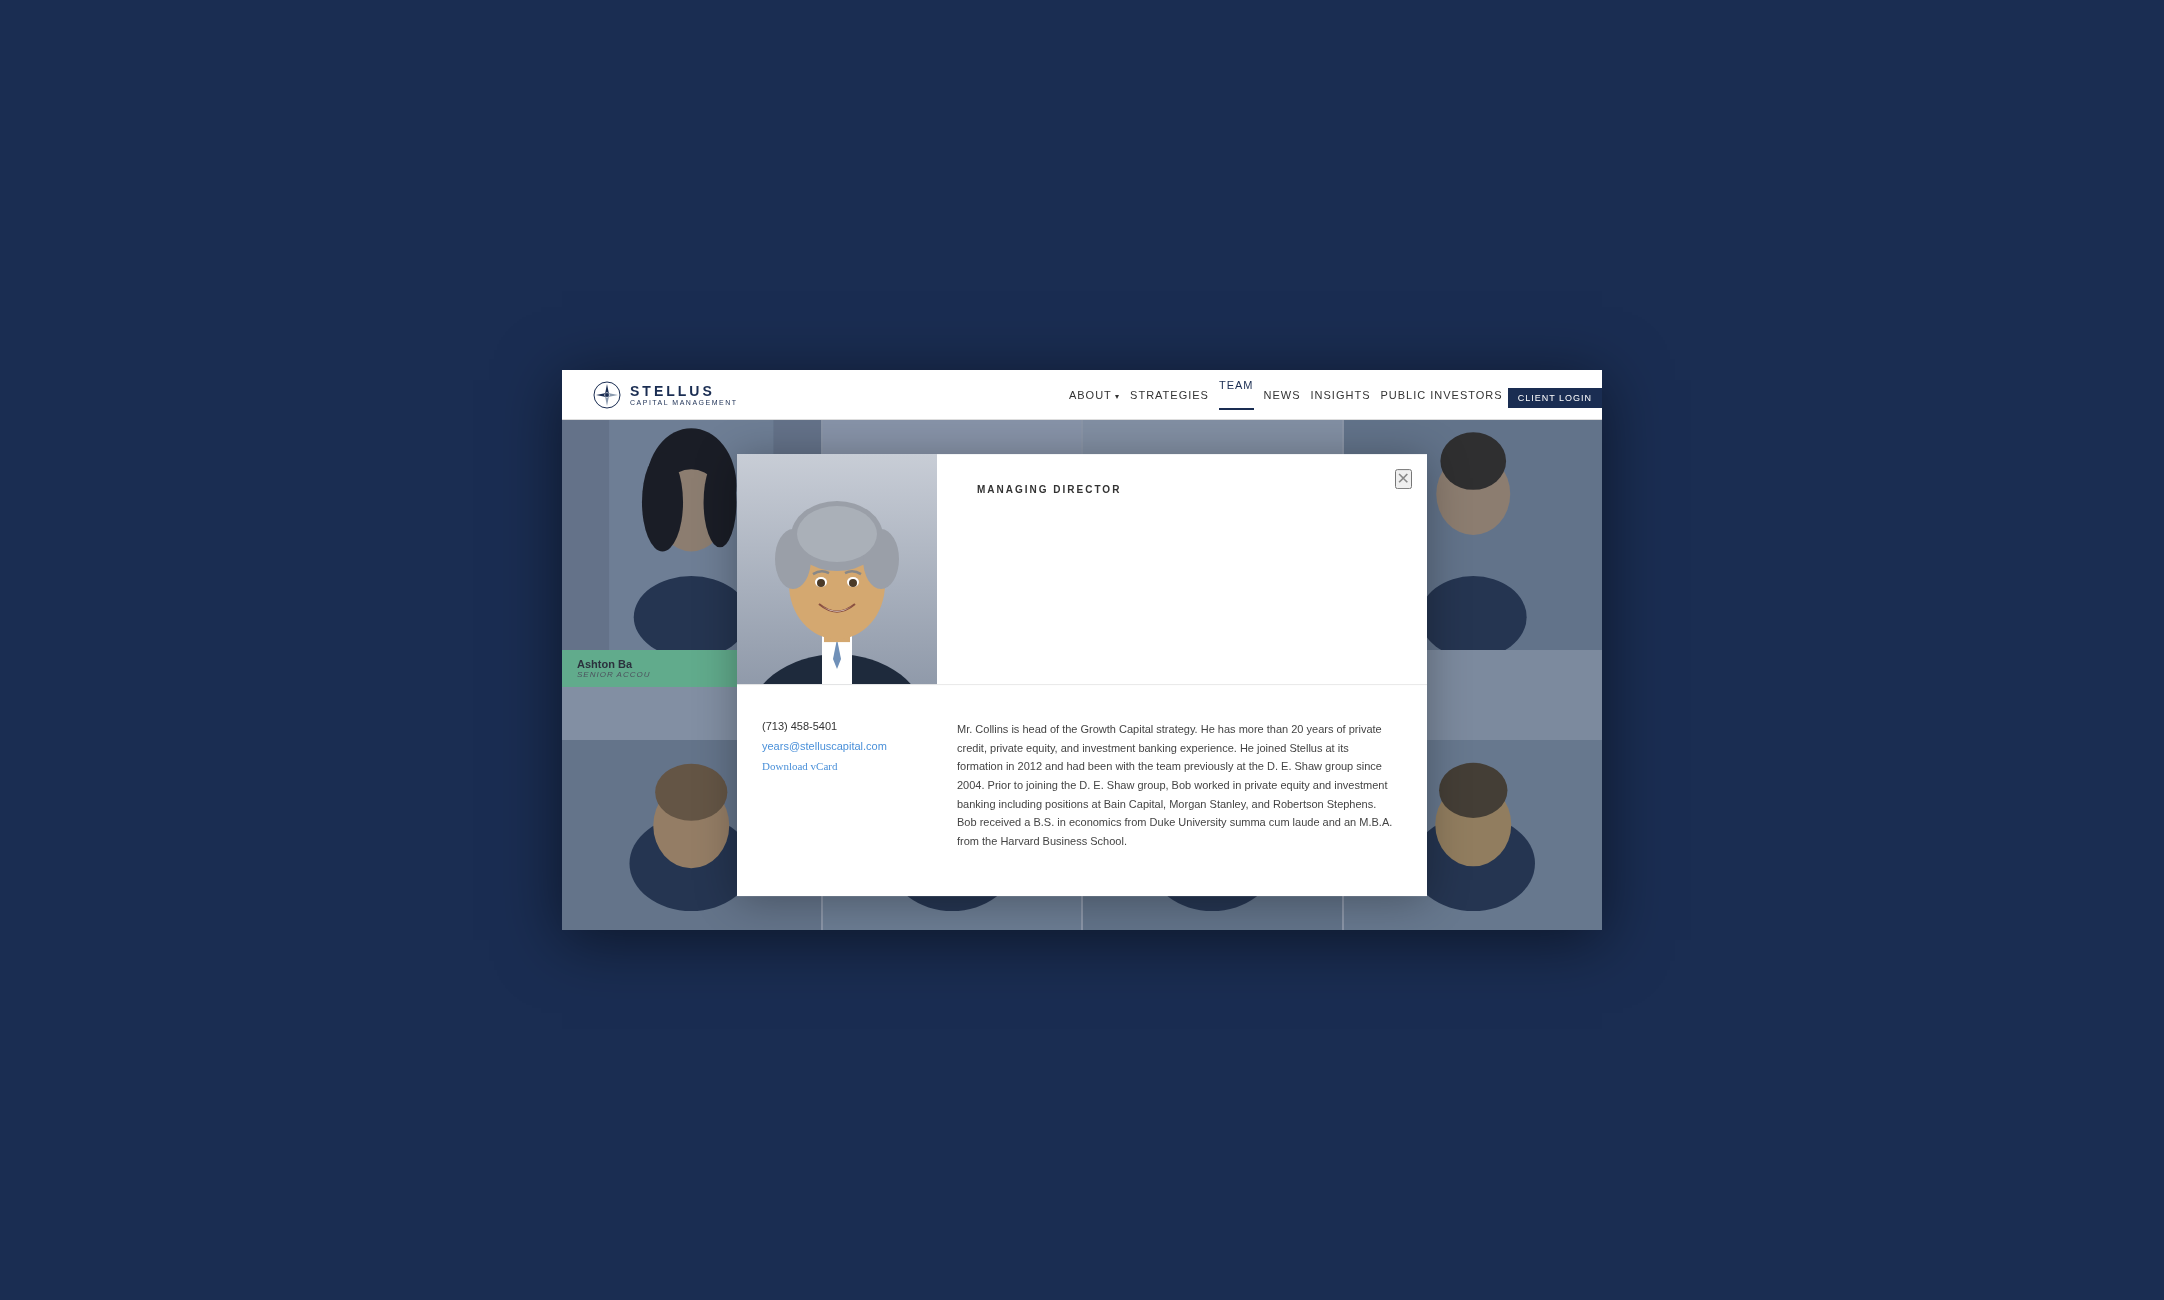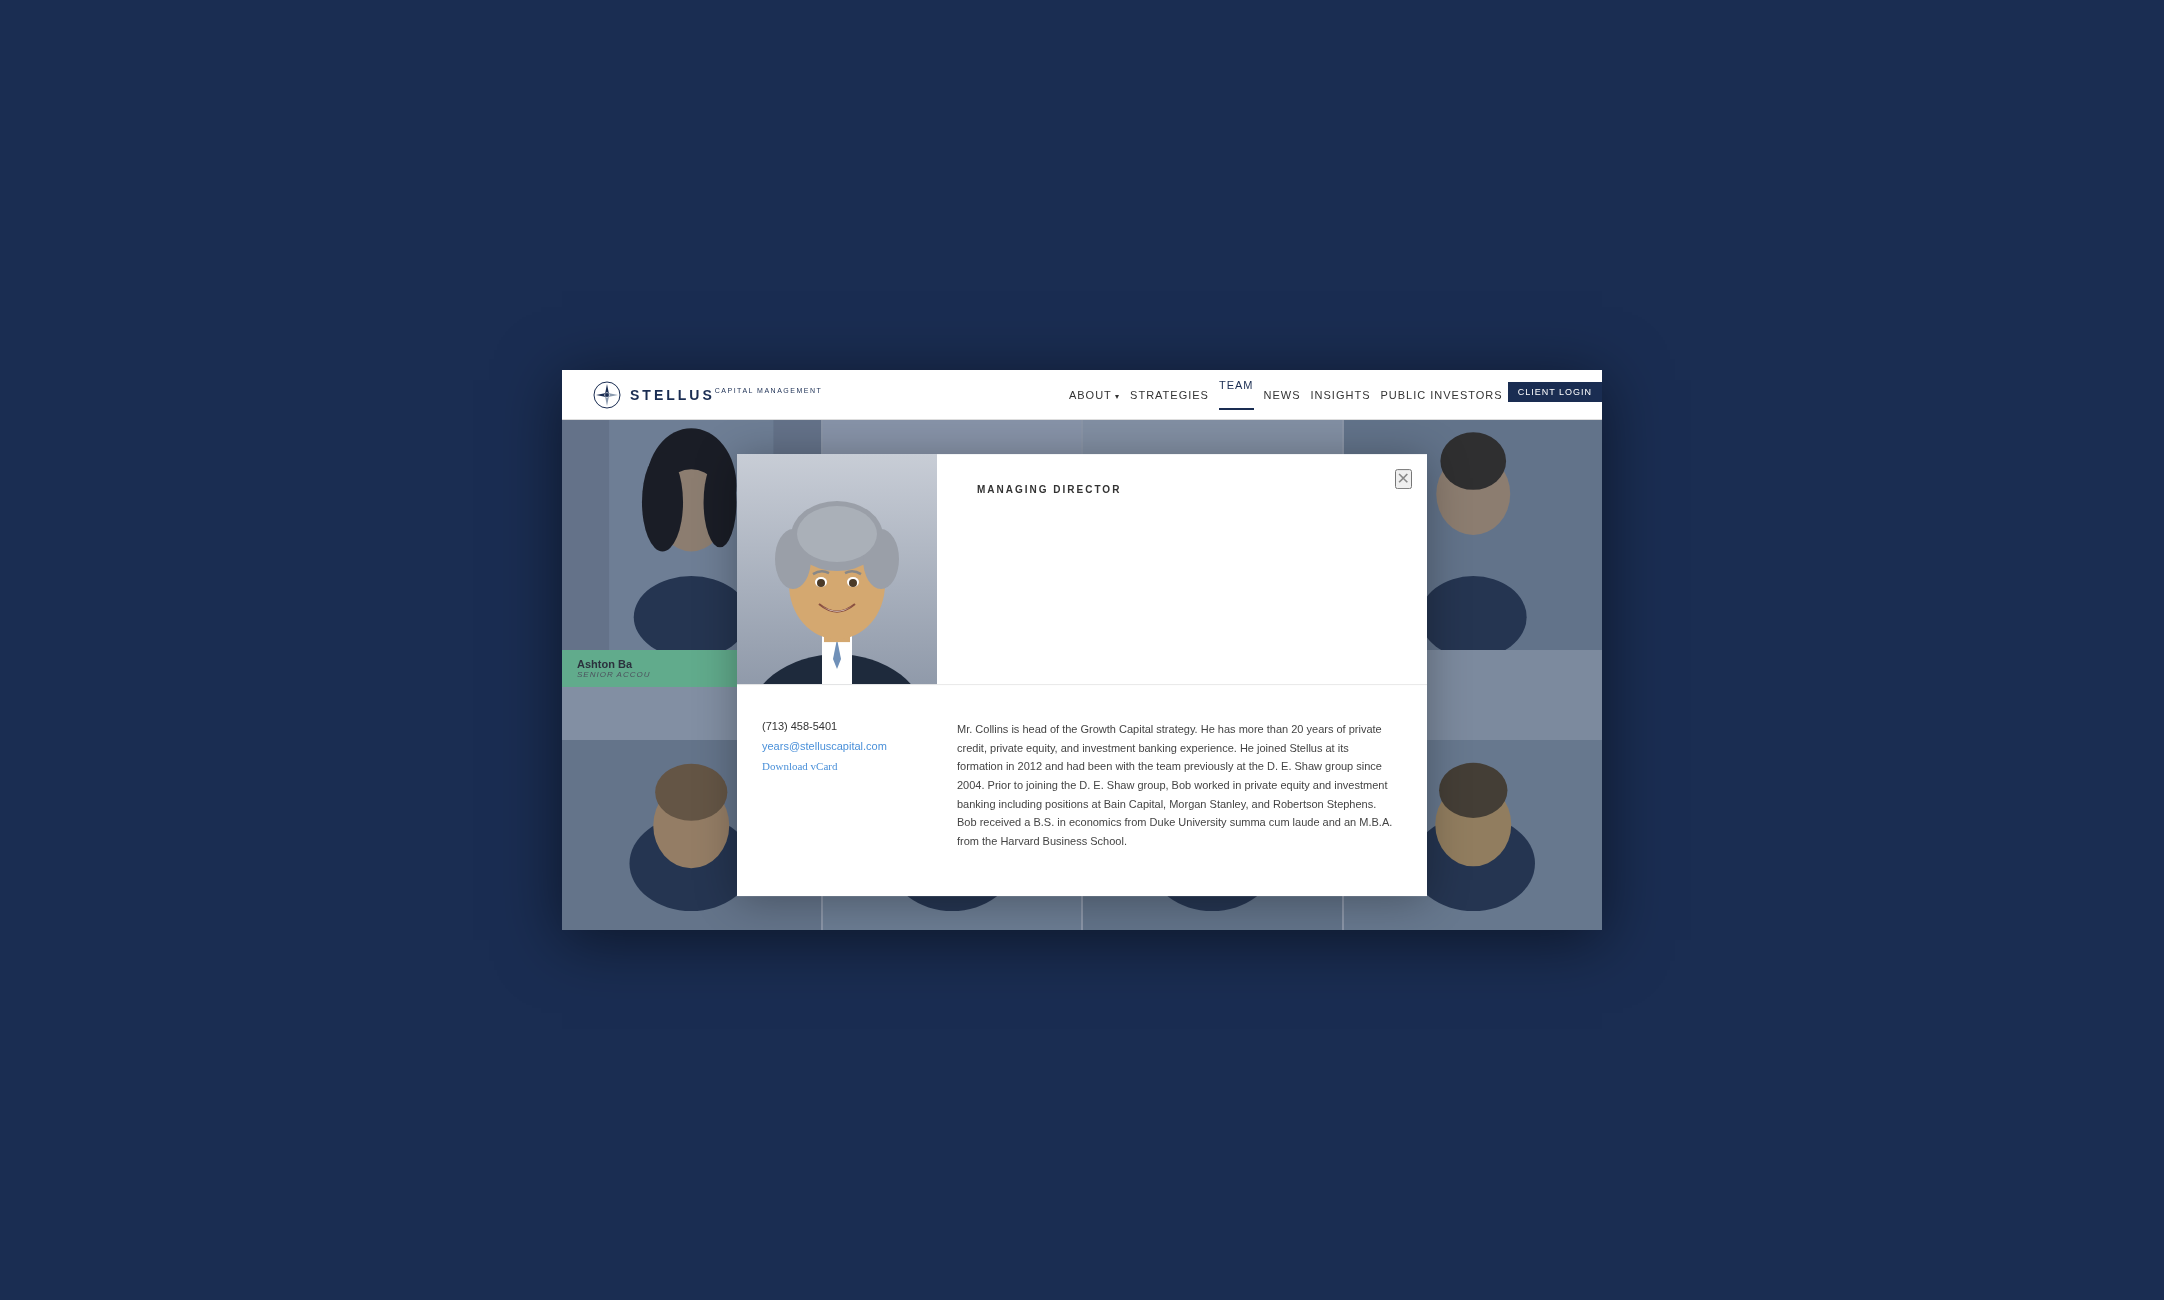--- a/index.html
+++ b/index.html
@@ -41,20 +41,21 @@
     }
 
     .logo-compass {
       width: 30px;
       height: 30px;
       margin-right: 8px;
     }
 
     .logo-text {
       display: flex;
+      flex-direction: column;
     }
 
     .logo-stellus {
       font-family: 'Arial', sans-serif;
       font-size: 14px;
       font-weight: bold;
       letter-spacing: 3px;
       color: #1a2d52;
     }
 
@@ -93,21 +94,21 @@
     }
 
     .client-login-btn {
       background: #1a2d52;
       color: white;
       font-family: 'Arial', sans-serif;
       font-size: 9px;
       letter-spacing: 1px;
       padding: 5px 10px;
       position: absolute;
-      top: 12px;
+      top: 18px;
       right: 0;
       cursor: pointer;
     }
 
     
     .page-bg {
       width: 100%;
       height: 510px;
       background: #c8ced8;
       position: relative;

